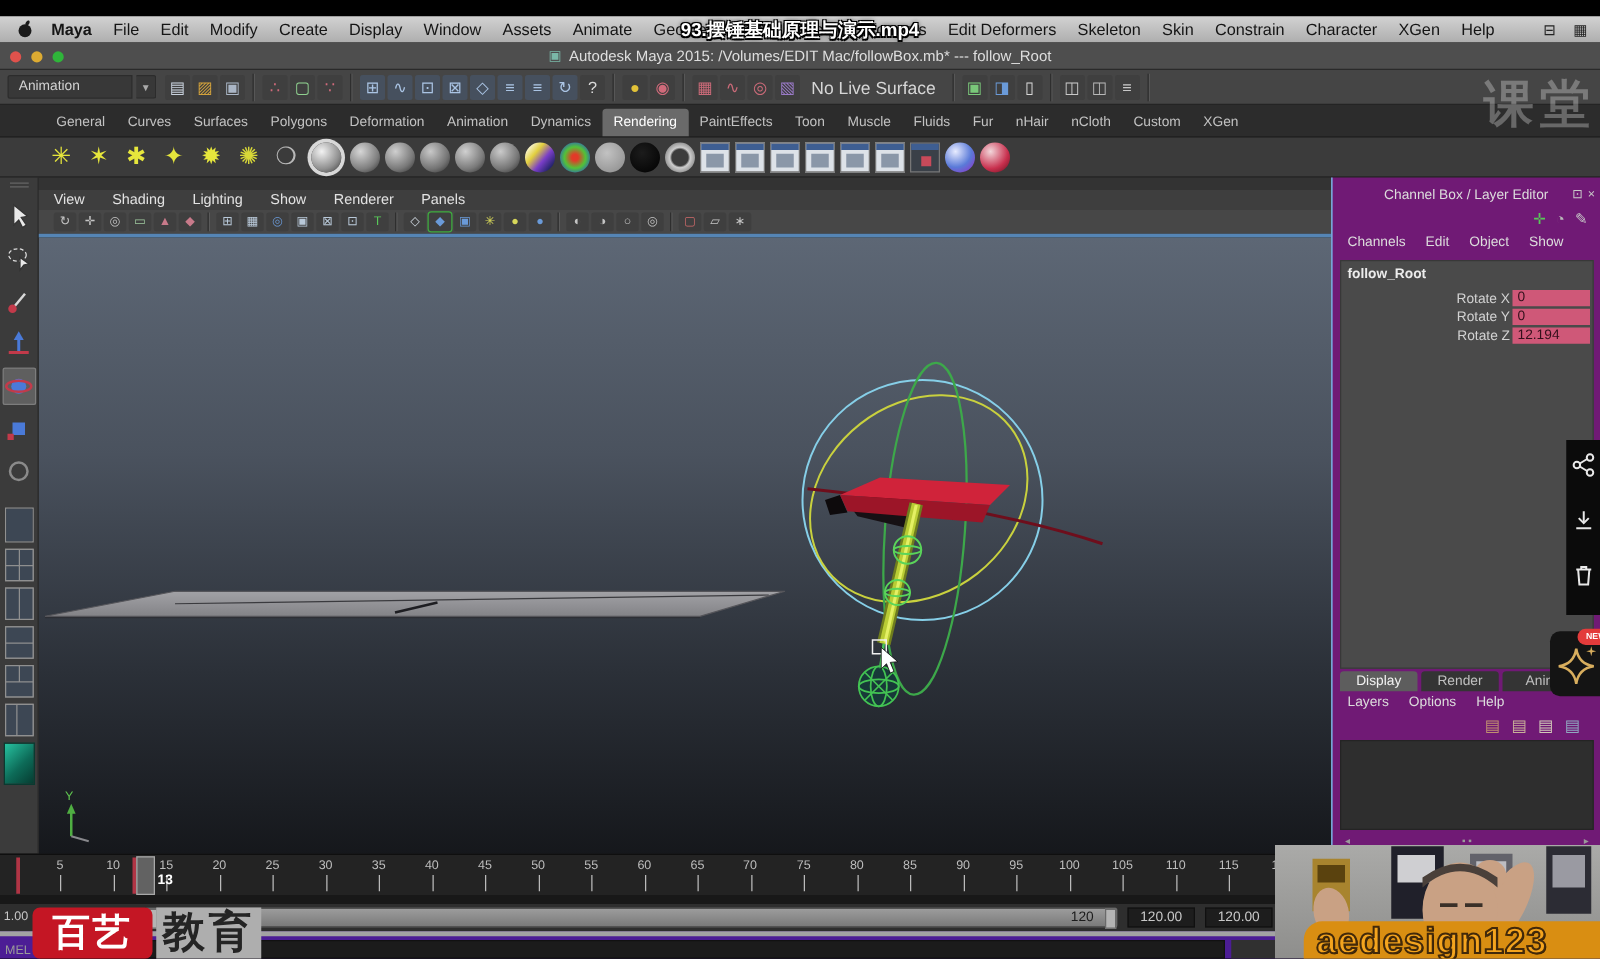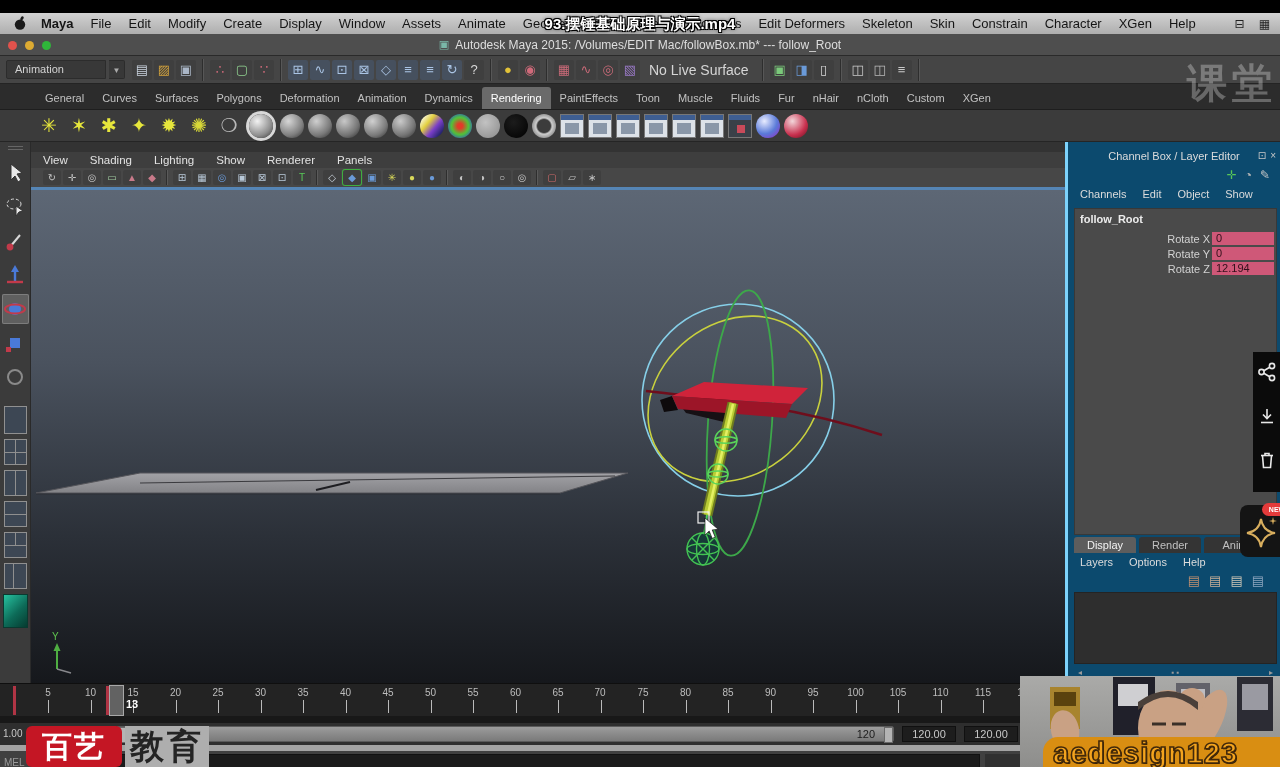--- a/index.html
+++ b/index.html
@@ -74,21 +74,21 @@
     display:flex;gap:22px;padding-left:12px;font-size:11.5px;color:#e2e2e2;align-items:center;}
   #panel-toolbar{position:absolute;left:0;top:26px;width:100%;height:19px;background:#474747;
     display:flex;gap:2px;padding-left:12px;align-items:center;}
   .vp-ic{width:18px;height:15px;background:#3f3f3f;border-radius:2px;font-size:10px;line-height:15px;
     text-align:center;}
   .vp-ic.sel{box-shadow:0 0 0 1px #3fae3f;}
   .vp-sep{width:2px;height:15px;border-left:1px solid #2e2e2e;border-right:1px solid #5a5a5a;margin:0 3px;}
   #vp-canvas{position:absolute;left:0;top:45px;width:1034px;height:496px;border-top:3px solid #5585b5;}
 
   
-  #right-panel{left:1065px;top:142px;width:215px;height:541px;background:#0c4a6e;border-left:3px solid #7dd3fc;
+  #right-panel{left:1065px;top:142px;width:215px;height:541px;background:#701a75;border-left:1px solid #7dd3fc;
     color:#dcdcdc;font-size:11px;}
   #cb-header{position:absolute;left:0;top:8px;width:100%;height:16px;text-align:center;}
   #cb-header-icons{position:absolute;right:4px;top:8px;display:flex;gap:4px;font-size:10px;color:#c8c8c8;}
   #cb-tools{position:absolute;right:10px;top:26px;display:flex;gap:8px;font-size:12px;}
   #cb-menus{position:absolute;left:12px;top:46px;display:flex;gap:16px;}
   #cb-panel{position:absolute;left:6px;top:66px;width:203px;height:327px;background:#4a4a4a;border:1px solid #383838;}
   #cb-object{padding:4px 5px 6px;font-weight:bold;color:#ececec;}
   .cb-row{height:15px;display:flex;justify-content:flex-end;align-items:center;margin-bottom:0px;}
   .cb-label{color:#d2d2d2;margin-right:2px;}
   .cb-field{width:62px;height:13px;font-size:11px;line-height:13px;padding-left:4px;color:#33101b;margin-right:2px;}
@@ -113,21 +113,21 @@
   #range-row{left:0;top:723px;width:1280px;height:22px;background:#2e2e2e;}
   #range-start{position:absolute;left:3px;top:5px;font-size:10px;color:#c8c8c8;}
   #range-bar{position:absolute;left:116px;top:3px;width:778px;height:16px;border-radius:2px;
     background:linear-gradient(#9c9c9c,#7a7a7a);border:1px solid #5a5a5a;
     text-align:right;padding-right:18px;font-size:11px;line-height:14px;color:#1c1c1c;}
   #range-bar::before,#range-bar::after{content:"";position:absolute;top:0;width:7px;height:14px;
     background:#b4b4b4;border:1px solid #6a6a6a;}
   #range-bar::before{left:0;} #range-bar::after{right:0;}
   .pb-field{position:absolute;top:3px;width:54px;height:16px;background:#1d1d1d;border:1px solid #101010;
     color:#c8c8c8;font-size:11px;text-align:center;line-height:14px;}
-  #command-row{left:0;top:745px;width:1280px;height:22px;background:#404040;border-top:6px solid #a3a3a3;text-align:center;}
+  #command-row{left:0;top:745px;width:1280px;height:22px;background:#4c1d95;border-top:4px solid #a3a3a3;text-align:center;}
   #mel-label{position:absolute;left:4px;top:6px;font-size:10px;color:#9a9a9a;}
   #cmd-field{position:absolute;left:32px;top:3px;width:948px;height:15px;background:#1b1b1b;border:1px solid #111;}
   #help-field{position:absolute;left:985px;top:3px;width:292px;height:15px;background:#303030;}
 
   
   #video-title{left:50%;top:15px;transform:translateX(-50%);color:#fff;font-weight:bold;font-size:15px;
     text-shadow:1px 1px 0 #000,-1px -1px 0 #000,1px -1px 0 #000,-1px 1px 0 #000,0 0 4px #000;z-index:40;}
   #watermark{left:1176px;top:56px;font-size:40px;font-weight:bold;color:rgba(245,245,245,.30);
     letter-spacing:5px;z-index:30;margin-left:11px;}
   #webcam{left:1020px;top:676px;width:260px;height:91px;overflow:hidden;z-index:20;}

